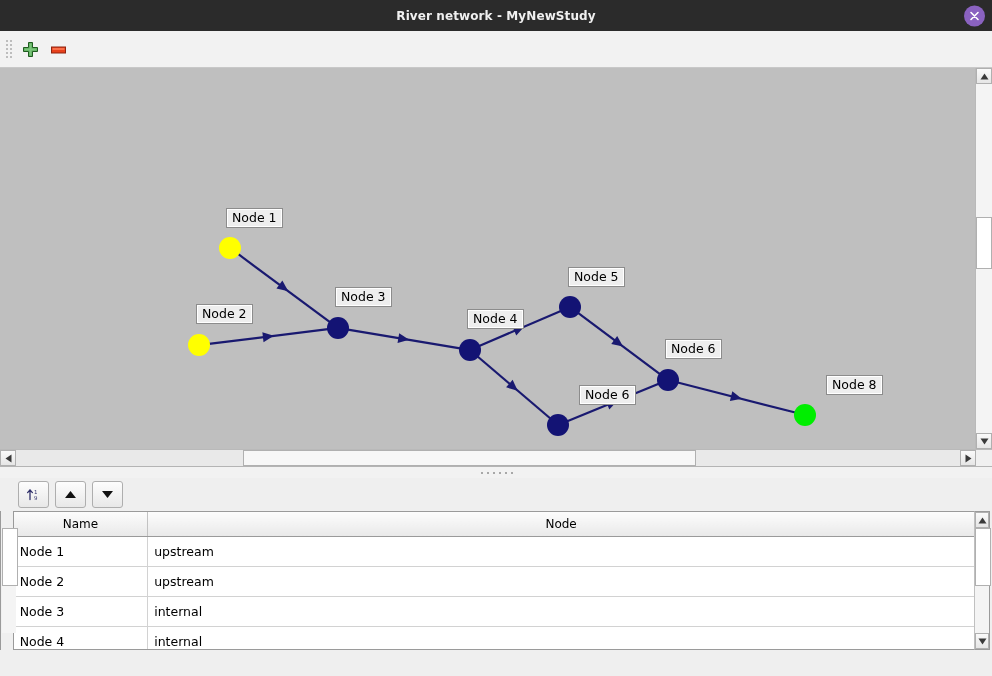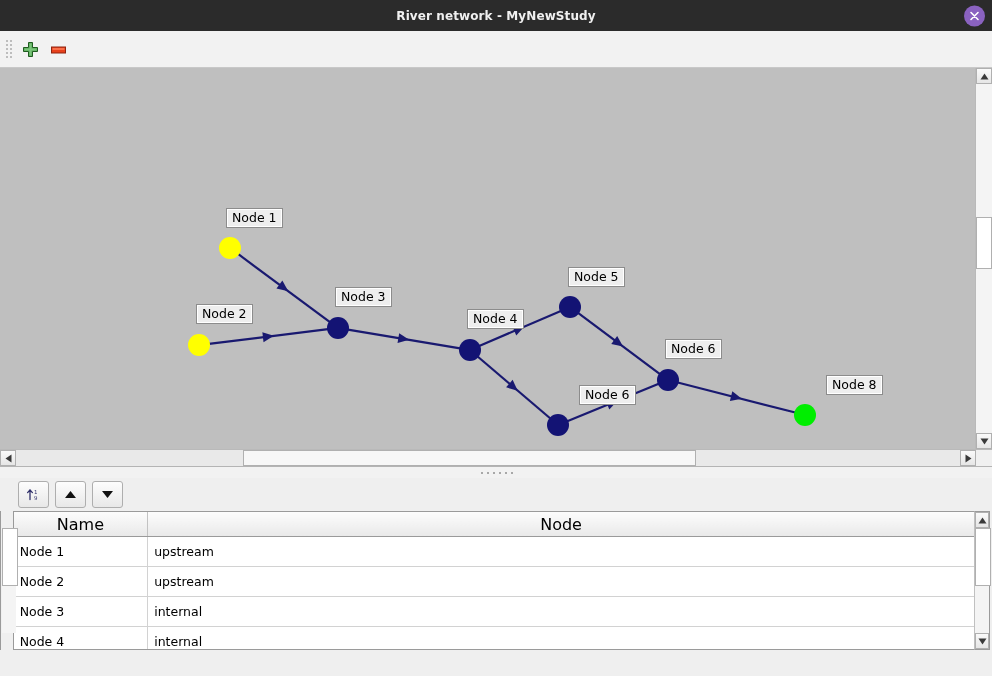--- a/index.html
+++ b/index.html
@@ -271,21 +271,21 @@
   table {
     border-collapse: collapse;
     width: 100%;
     table-layout: fixed;
   }
   th {
     background: linear-gradient(#fcfcfc, #e9e9e9);
     border-right: 1px solid #c2c2c2;
     border-bottom: 1px solid #9a9a9a;
     font-weight: normal;
-    font-size: 16px;
+    font-size: 12px;
     height: 24px;
     text-align: center;
     color: #000;
     padding: 0;
   }
   th:last-child { border-right: none; }
   td {
     border-right: 1px solid #d2d2d2;
     border-bottom: 1px solid #d2d2d2;
     height: 29px;

